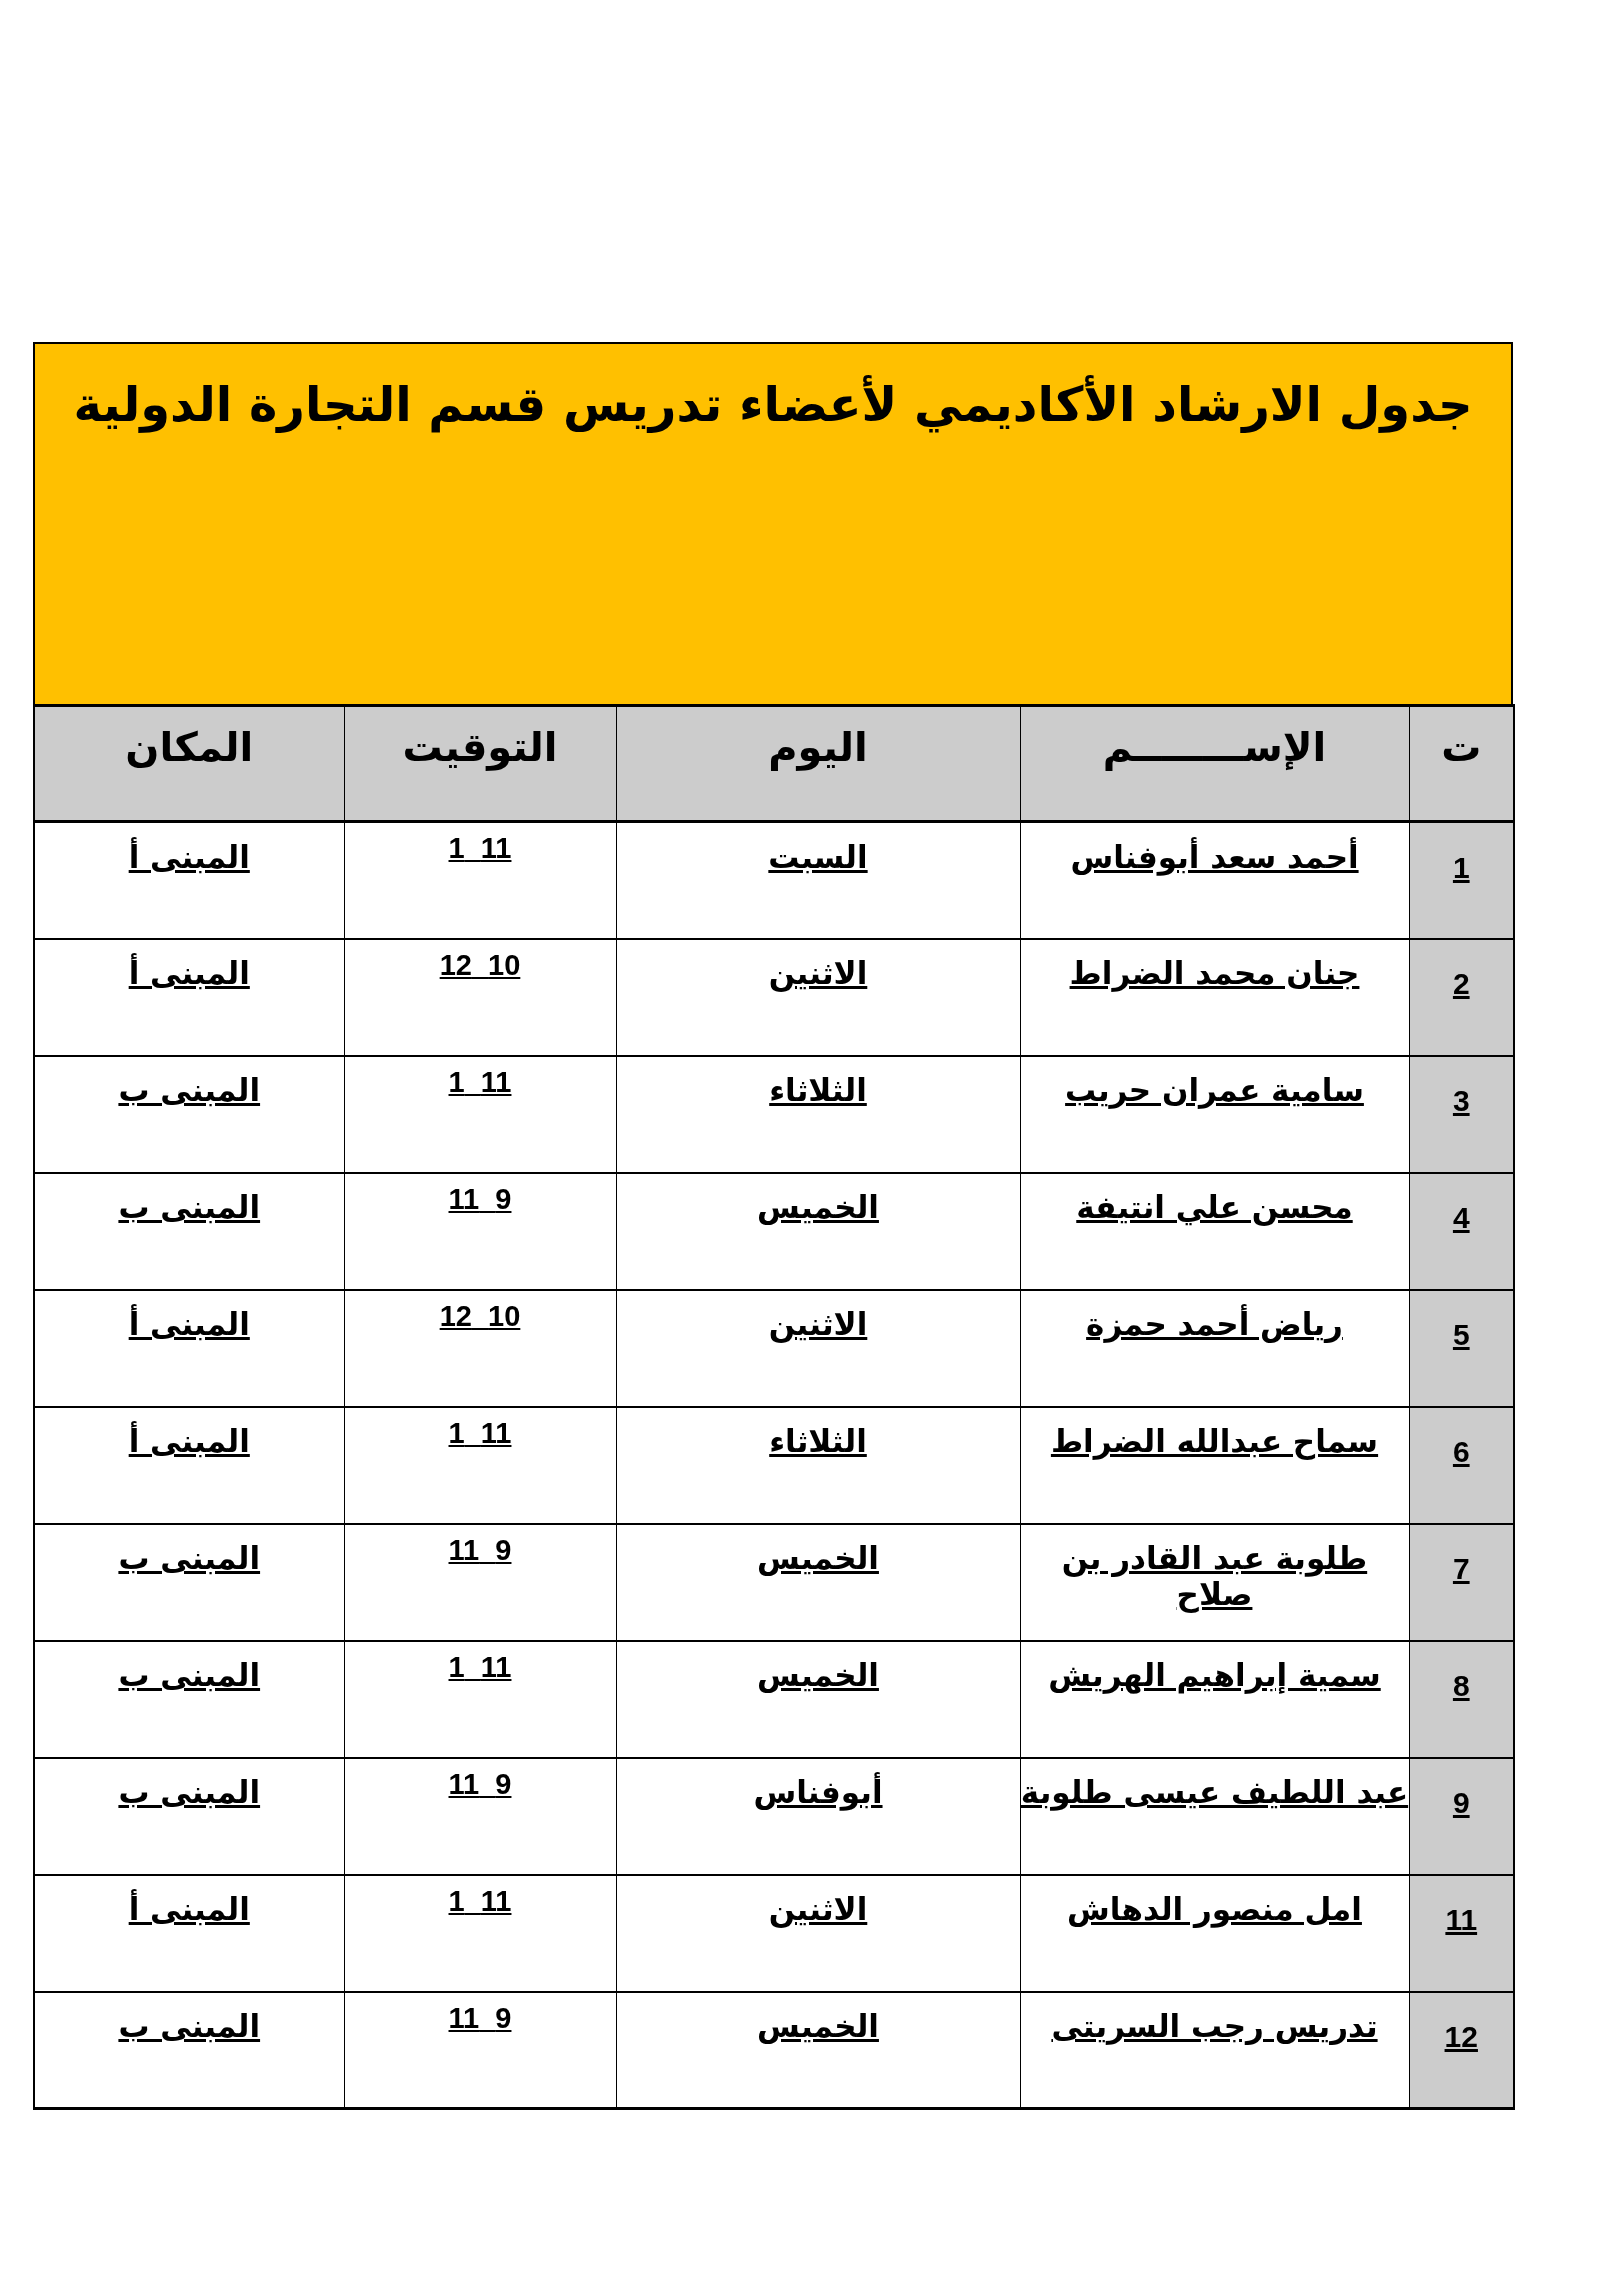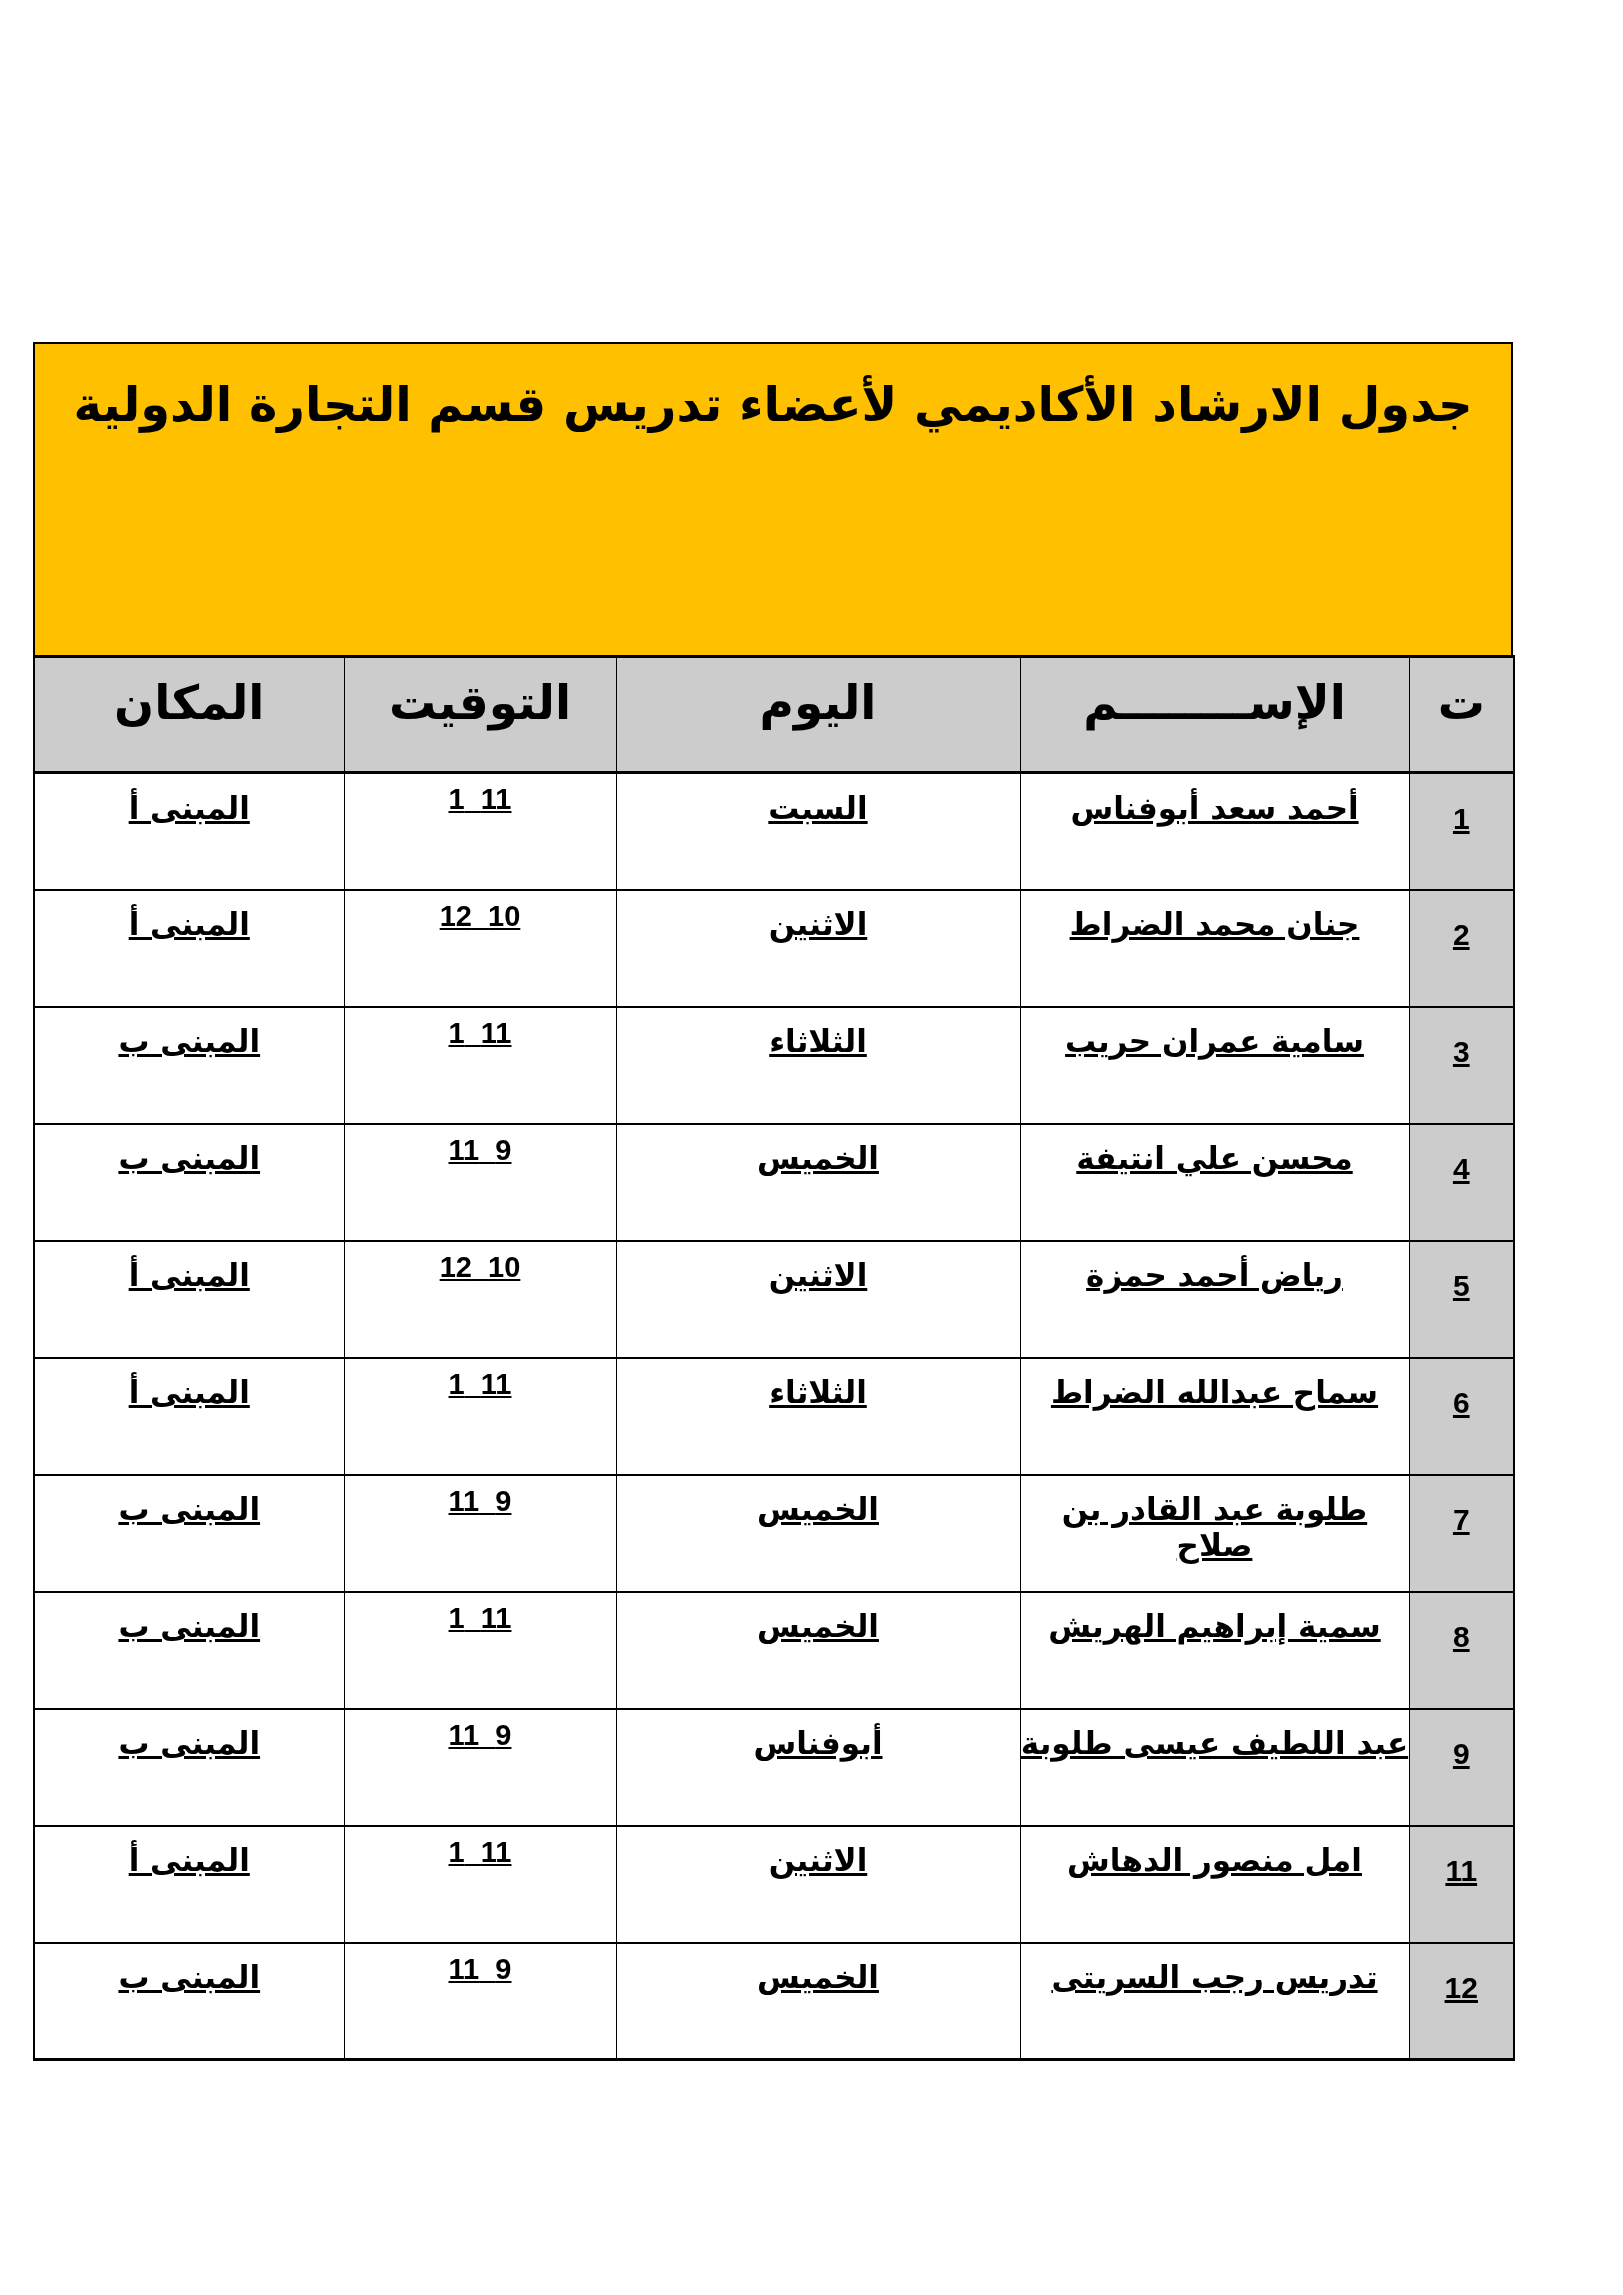--- a/index.html
+++ b/index.html
@@ -16,21 +16,21 @@
       color: #000000;
     }
     .sheet {
       position: absolute;
       left: 33px;
       top: 342px;
       width: 1480px;
     }
     .title-band {
       position: relative;
-      height: 313px;
+      height: 362px;
       background: #FFC000;
       border: 2.6px solid #000;
       border-bottom: none;
       box-sizing: border-box;
       direction: rtl;
     }
     .title-line {
       position: absolute;
       left: 0;
       right: 0;
@@ -54,21 +54,21 @@
       padding: 0;
       text-align: center;
       vertical-align: top;
       font-weight: bold;
       box-sizing: border-box;
     }
     table.schedule tr { height: 117px; }
     table.schedule tr.header-row { height: 116px; }
     table.schedule tr.header-row th {
       background: #CCCCCC;
-      font-size: 47px;
+      font-size: 40px;
       padding-top: 17px;
       border-top: 3.3px solid #000;
       border-bottom: 3.3px solid #000;
     }
     table.schedule td {
       font-size: 31px;
       padding-top: 15.7px;
       text-decoration: underline;
     }
     table.schedule td.num {

